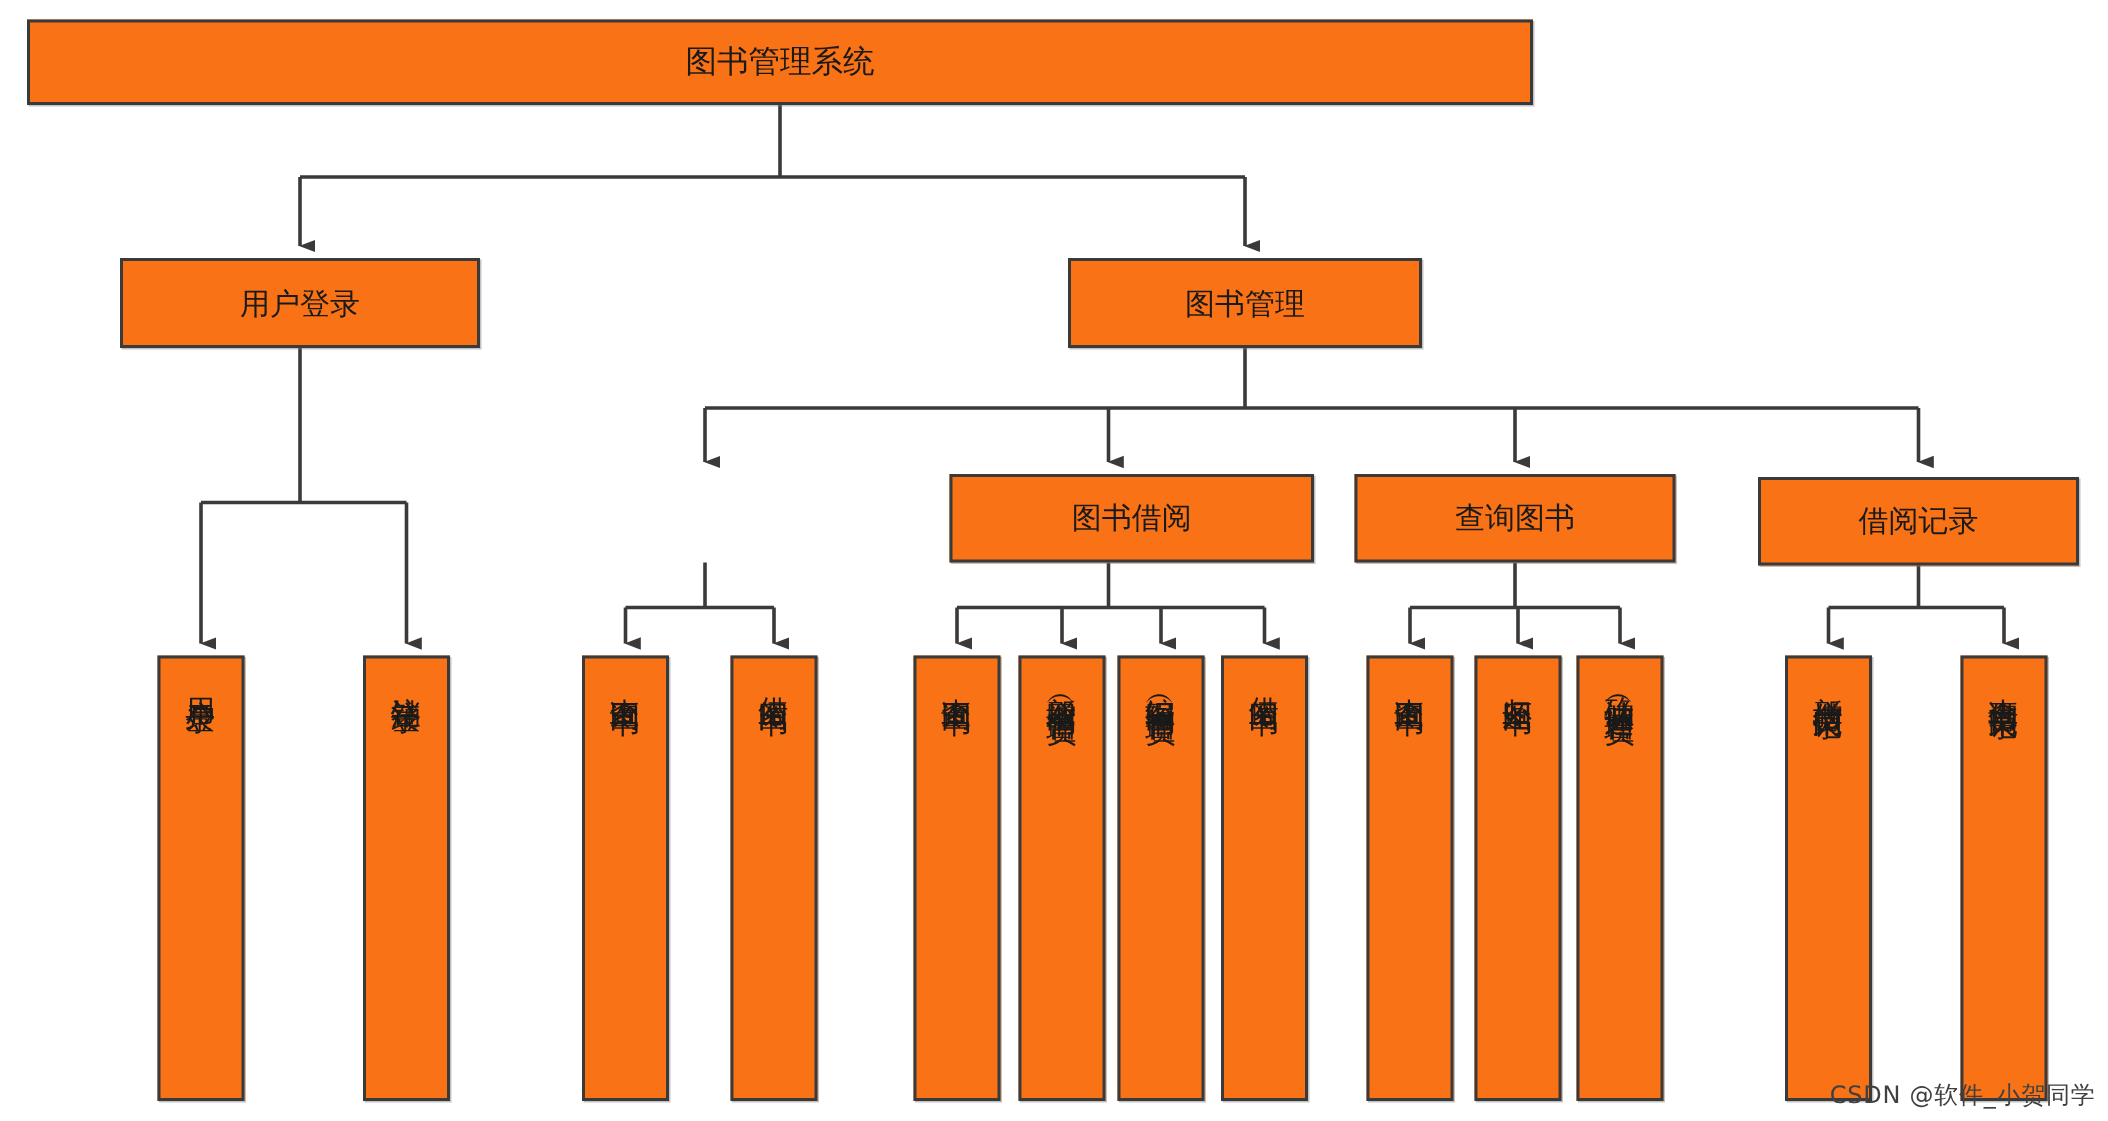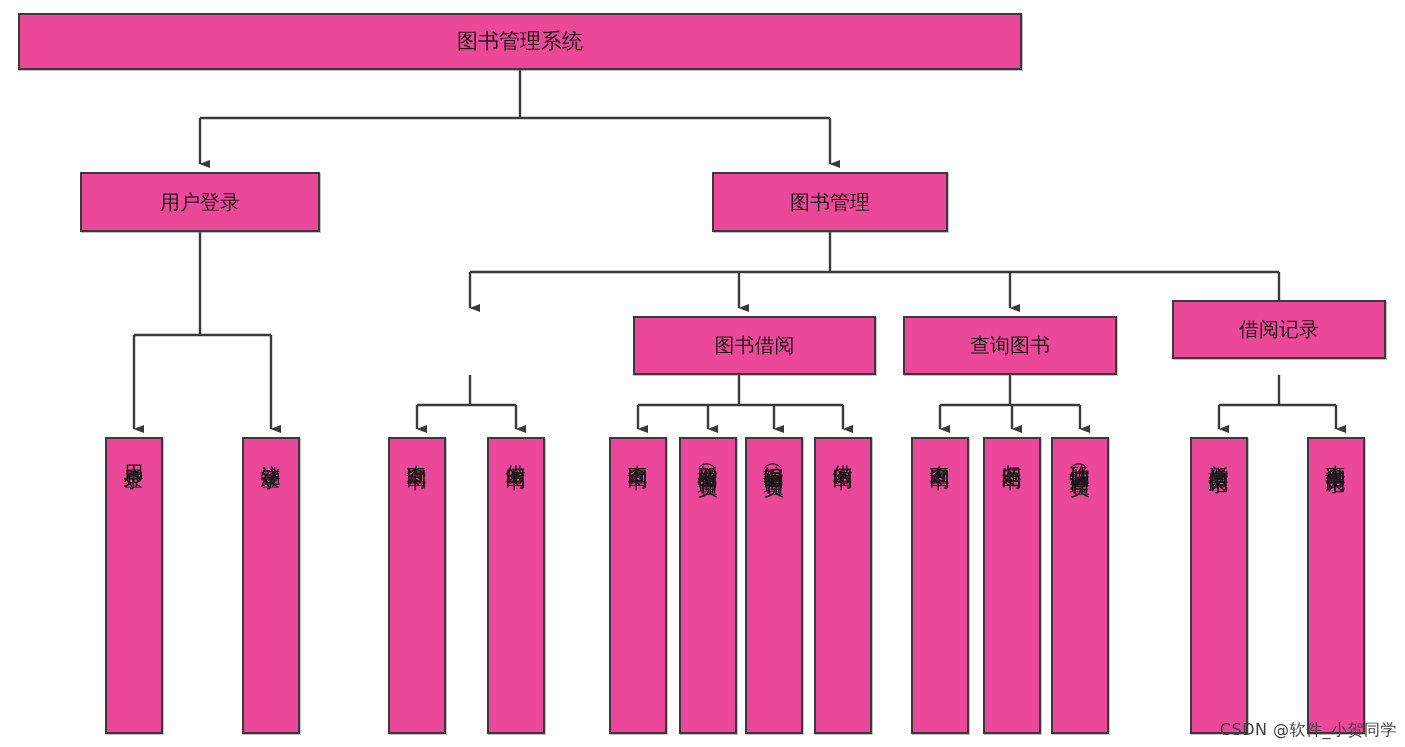--- a/index.html
+++ b/index.html
@@ -21,21 +21,21 @@
     left: 0;
     top: 0;
     width: 1405px;
     height: 747px;
     pointer-events: none;
   }
   .node {
     position: absolute;
     box-sizing: border-box;
     border: 2px solid #3a3a3a;
-    background: #ec4899;
+    background: #f97316;
     display: flex;
     align-items: center;
     justify-content: center;
     color: #1a1a1a;
     box-shadow: 1px 1px 0 rgba(120,120,120,0.45);
   }
   .node .label {
     display: block;
     text-align: center;
     white-space: pre-line;
@@ -134,21 +134,21 @@
   </div>
   <div class="node lvl-mid" style="left: 712px; top: 172px; width: 236px; height: 60px; align-items: center;">
     <span class="label">图书管理</span>
   </div>
   <div class="node lvl-mid" style="left: 633px; top: 316px; width: 243px; height: 59px;">
     <span class="label">图书借阅</span>
   </div>
   <div class="node lvl-mid" style="left: 903px; top: 316px; width: 214px; height: 59px;">
     <span class="label">查询图书</span>
   </div>
-  <div class="node lvl-mid" style="left: 1172px; top: 300px; width: 214px; height: 59px;">
+  <div class="node lvl-mid" style="left: 1172px; top: 318px; width: 214px; height: 59px;">
     <span class="label">借阅记录</span>
   </div>
 
   <div class="node lvl-leaf" style="left: 105px; top: 437px; width: 58px; height: 297px;">
     <span class="label">用户登录</span>
   </div>
   <div class="node lvl-leaf" style="left: 242px; top: 437px; width: 58px; height: 297px;">
     <span class="label">注销登录</span>
   </div>
   <div class="node lvl-leaf" style="left: 388px; top: 437px; width: 58px; height: 297px;">

